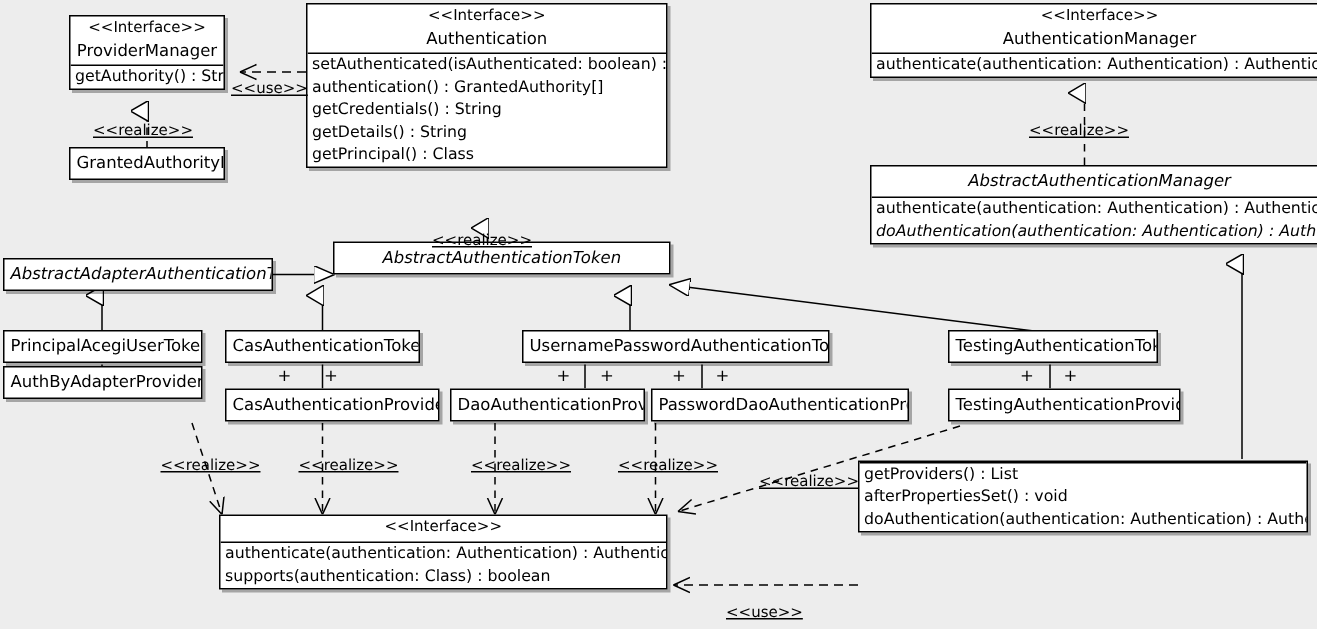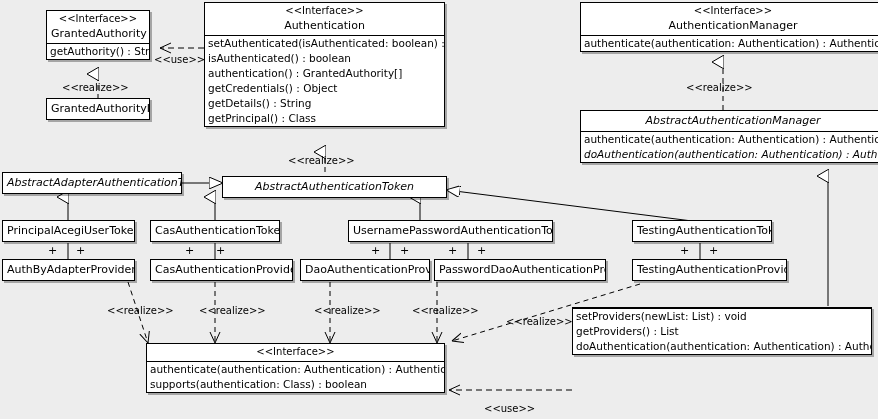--- a/index.html
+++ b/index.html
@@ -58,20 +58,21 @@
     color: #000;
   }
   .member.abstract { font-style: italic; }
   .edge-label {
     position: absolute;
     font-size: 10px;
     line-height: 11px;
     color: #000;
     white-space: nowrap;
     background: transparent;
+    text-decoration: underline;
   }
   .plusmark {
     position: absolute;
     font-size: 11px;
     line-height: 11px;
     color: #000;
   }
   .compact .hdr { padding-top: 2px; padding-bottom: 3px; }
 </style>
 </head>
@@ -127,21 +128,21 @@
     <path d="M640,284 L452,341" stroke="#000" stroke-width="1" fill="none" stroke-dasharray="5,4" marker-end="url(#open-arrow)"></path>
 
     <path d="M572,390 L449,390" stroke="#000" stroke-width="1" fill="none" stroke-dasharray="6,4" marker-end="url(#open-arrow)"></path>
 
     <path d="M828,306 L828,176" stroke="#000" stroke-width="1" fill="none" marker-end="url(#hollow-tri-up)"></path>
   </svg>
 
   <div class="node" style="left:46px; top:10px; width:104px;">
     <div class="hdr">
       <span class="stereo">&lt;&lt;Interface&gt;&gt;</span>
-      <span class="cname">GrantedAuthority</span>
+      <span class="cname">ProviderManager</span>
     </div>
     <div class="sep"></div>
     <div class="members">
       <div class="member">getAuthority() : String</div>
     </div>
   </div>
 
   <div class="node compact" style="left:46px; top:98px; width:104px;">
     <div class="hdr">
       <span class="cname">GrantedAuthorityImpl</span>
@@ -149,23 +150,22 @@
   </div>
 
   <div class="node" style="left:204px; top:2px; width:241px;">
     <div class="hdr">
       <span class="stereo">&lt;&lt;Interface&gt;&gt;</span>
       <span class="cname">Authentication</span>
     </div>
     <div class="sep"></div>
     <div class="members">
       <div class="member">setAuthenticated(isAuthenticated: boolean) : void</div>
-      <div class="member">isAuthenticated() : boolean</div>
       <div class="member">authentication() : GrantedAuthority[]</div>
-      <div class="member">getCredentials() : Object</div>
+      <div class="member">getCredentials() : String</div>
       <div class="member">getDetails() : String</div>
       <div class="member">getPrincipal() : Class</div>
     </div>
   </div>
 
   <div class="node" style="left:580px; top:2px; width:306px;">
     <div class="hdr">
       <span class="stereo">&lt;&lt;Interface&gt;&gt;</span>
       <span class="cname">AuthenticationManager</span>
     </div>
@@ -185,21 +185,21 @@
       <div class="member abstract">doAuthentication(authentication: Authentication) : Authentication</div>
     </div>
   </div>
 
   <div class="node compact" style="left:2px; top:172px; width:180px;">
     <div class="hdr">
       <span class="cname abstract">AbstractAdapterAuthenticationToken</span>
     </div>
   </div>
 
-  <div class="node compact" style="left:222px; top:176px; width:225px;">
+  <div class="node compact" style="left:222px; top:161px; width:225px;">
     <div class="hdr">
       <span class="cname abstract">AbstractAuthenticationToken</span>
     </div>
   </div>
 
   <div class="node compact" style="left:2px; top:220px; width:133px;">
     <div class="hdr">
       <span class="cname">PrincipalAcegiUserToken</span>
     </div>
   </div>
@@ -226,21 +226,21 @@
   <div class="plusmark" style="left:76px; top:245px;">+</div>
   <div class="plusmark" style="left:185px; top:245px;">+</div>
   <div class="plusmark" style="left:216px; top:245px;">+</div>
   <div class="plusmark" style="left:371px; top:245px;">+</div>
   <div class="plusmark" style="left:400px; top:245px;">+</div>
   <div class="plusmark" style="left:448px; top:245px;">+</div>
   <div class="plusmark" style="left:477px; top:245px;">+</div>
   <div class="plusmark" style="left:680px; top:245px;">+</div>
   <div class="plusmark" style="left:709px; top:245px;">+</div>
 
-  <div class="node compact" style="left:2px; top:259px; width:133px;">
+  <div class="node compact" style="left:2px; top:244px; width:133px;">
     <div class="hdr">
       <span class="cname">AuthByAdapterProvider</span>
     </div>
   </div>
 
   <div class="node compact" style="left:150px; top:259px; width:143px;">
     <div class="hdr">
       <span class="cname">CasAuthenticationProvider</span>
     </div>
   </div>
@@ -270,22 +270,22 @@
     <div class="sep"></div>
     <div class="members">
       <div class="member">authenticate(authentication: Authentication) : Authentication</div>
       <div class="member">supports(authentication: Class) : boolean</div>
     </div>
   </div>
 
   <div class="node compact" style="left:572px; top:307px; width:300px;">
     <div class="sep"></div>
     <div class="members">
-      <div class="member">setProviders(newList: List) : void</div>
       <div class="member">getProviders() : List</div>
+      <div class="member">afterPropertiesSet() : void</div>
       <div class="member">doAuthentication(authentication: Authentication) : Authentication</div>
     </div>
   </div>
 
   <div class="edge-label" style="left:154px; top:54px;">&lt;&lt;use&gt;&gt;</div>
 
   <div class="edge-label" style="left:62px; top:82px;">&lt;&lt;realize&gt;&gt;</div>
 
   <div class="edge-label" style="left:686px; top:82px;">&lt;&lt;realize&gt;&gt;</div>
 

